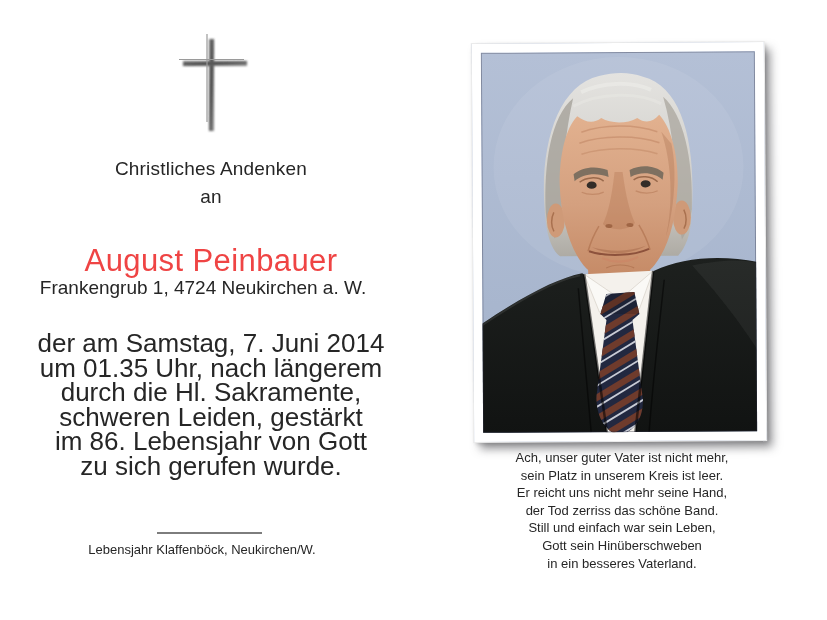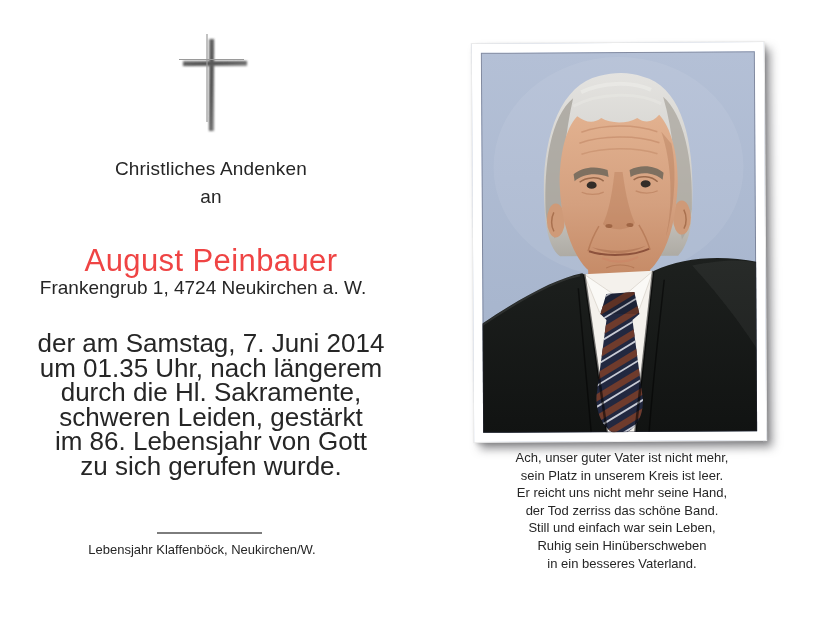--- a/index.html
+++ b/index.html
@@ -206,17 +206,17 @@
       <rect x="0.5" y="0.5" width="273" height="379" fill="none" stroke="rgba(40,40,60,0.35)" stroke-width="1"></rect>
     </svg>
   </div>
 
   <div class="abs poem centered">
     <div>Ach, unser guter Vater ist nicht mehr,</div>
     <div>sein Platz in unserem Kreis ist leer.</div>
     <div>Er reicht uns nicht mehr seine Hand,</div>
     <div>der Tod zerriss das schöne Band.</div>
     <div>Still und einfach war sein Leben,</div>
-    <div>Ruhig sein Hinüberschweben</div>
+    <div>Gott sein Hinüberschweben</div>
     <div>in ein besseres Vaterland.</div>
   </div>
 
 </div>
 
 </body></html>

